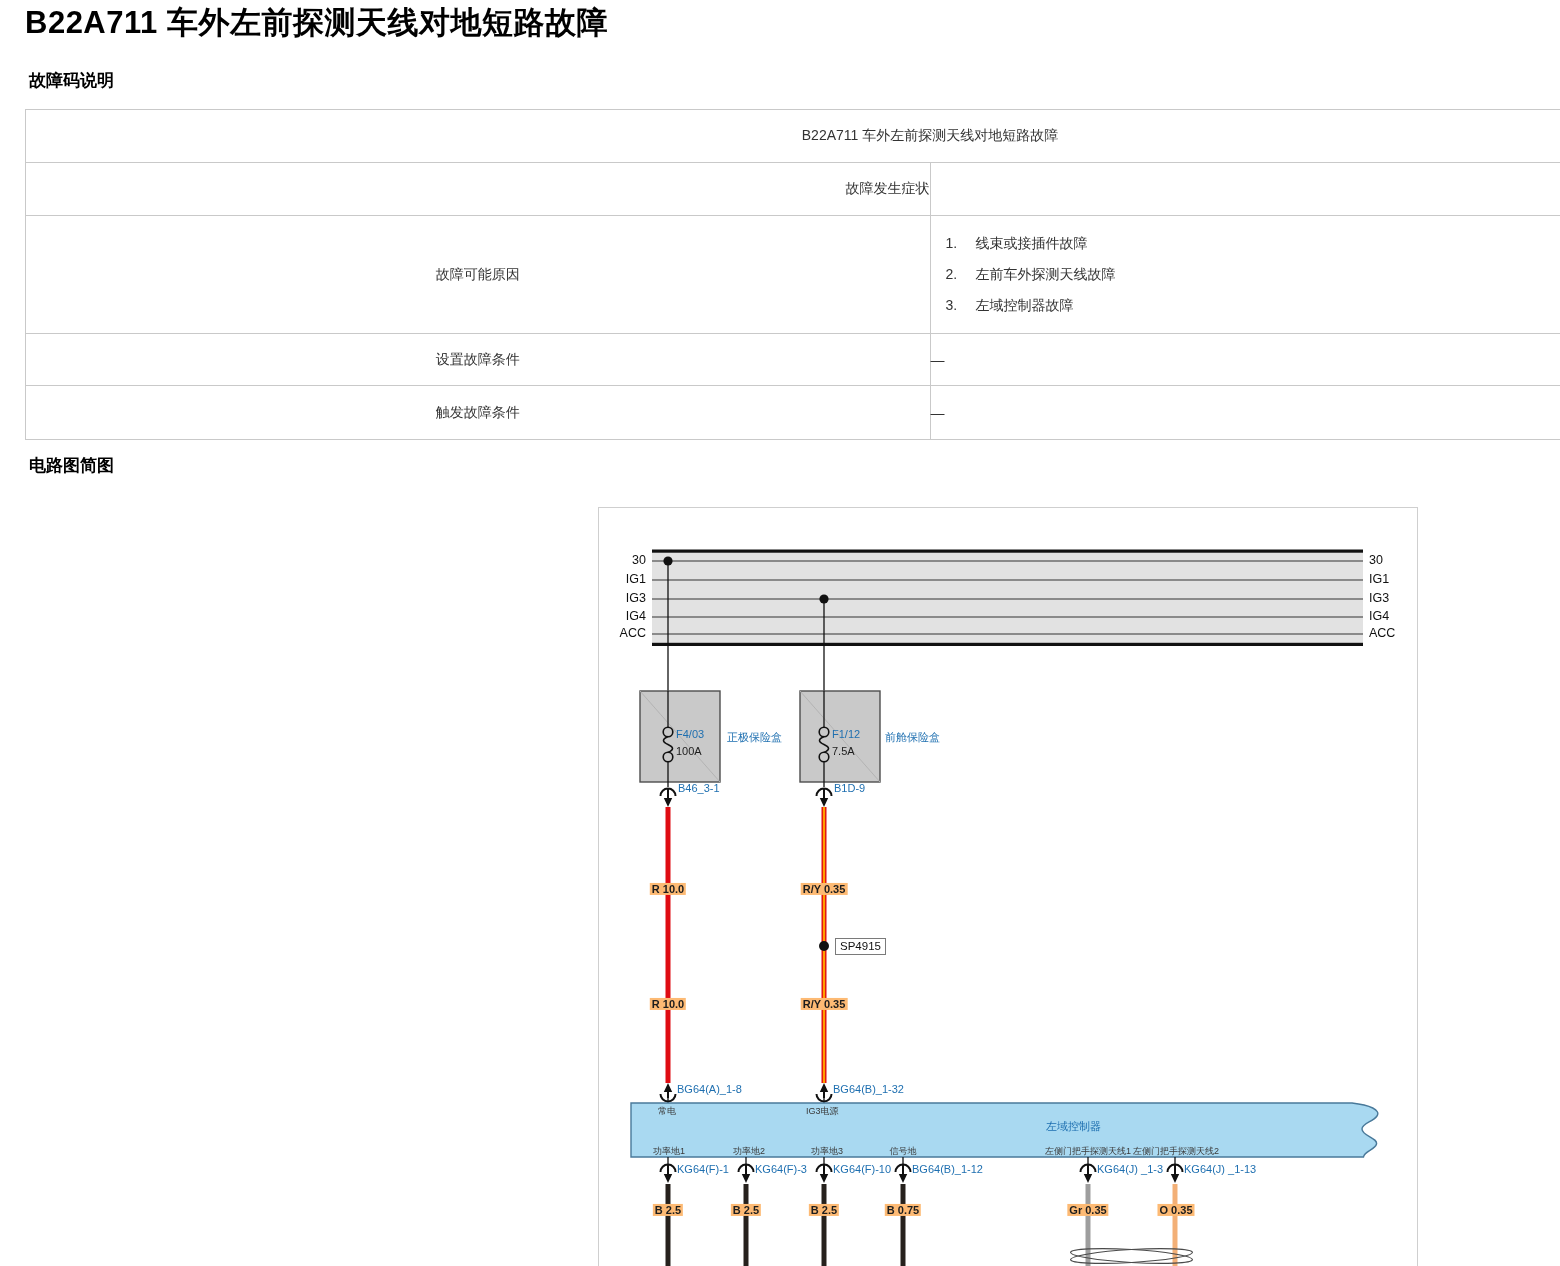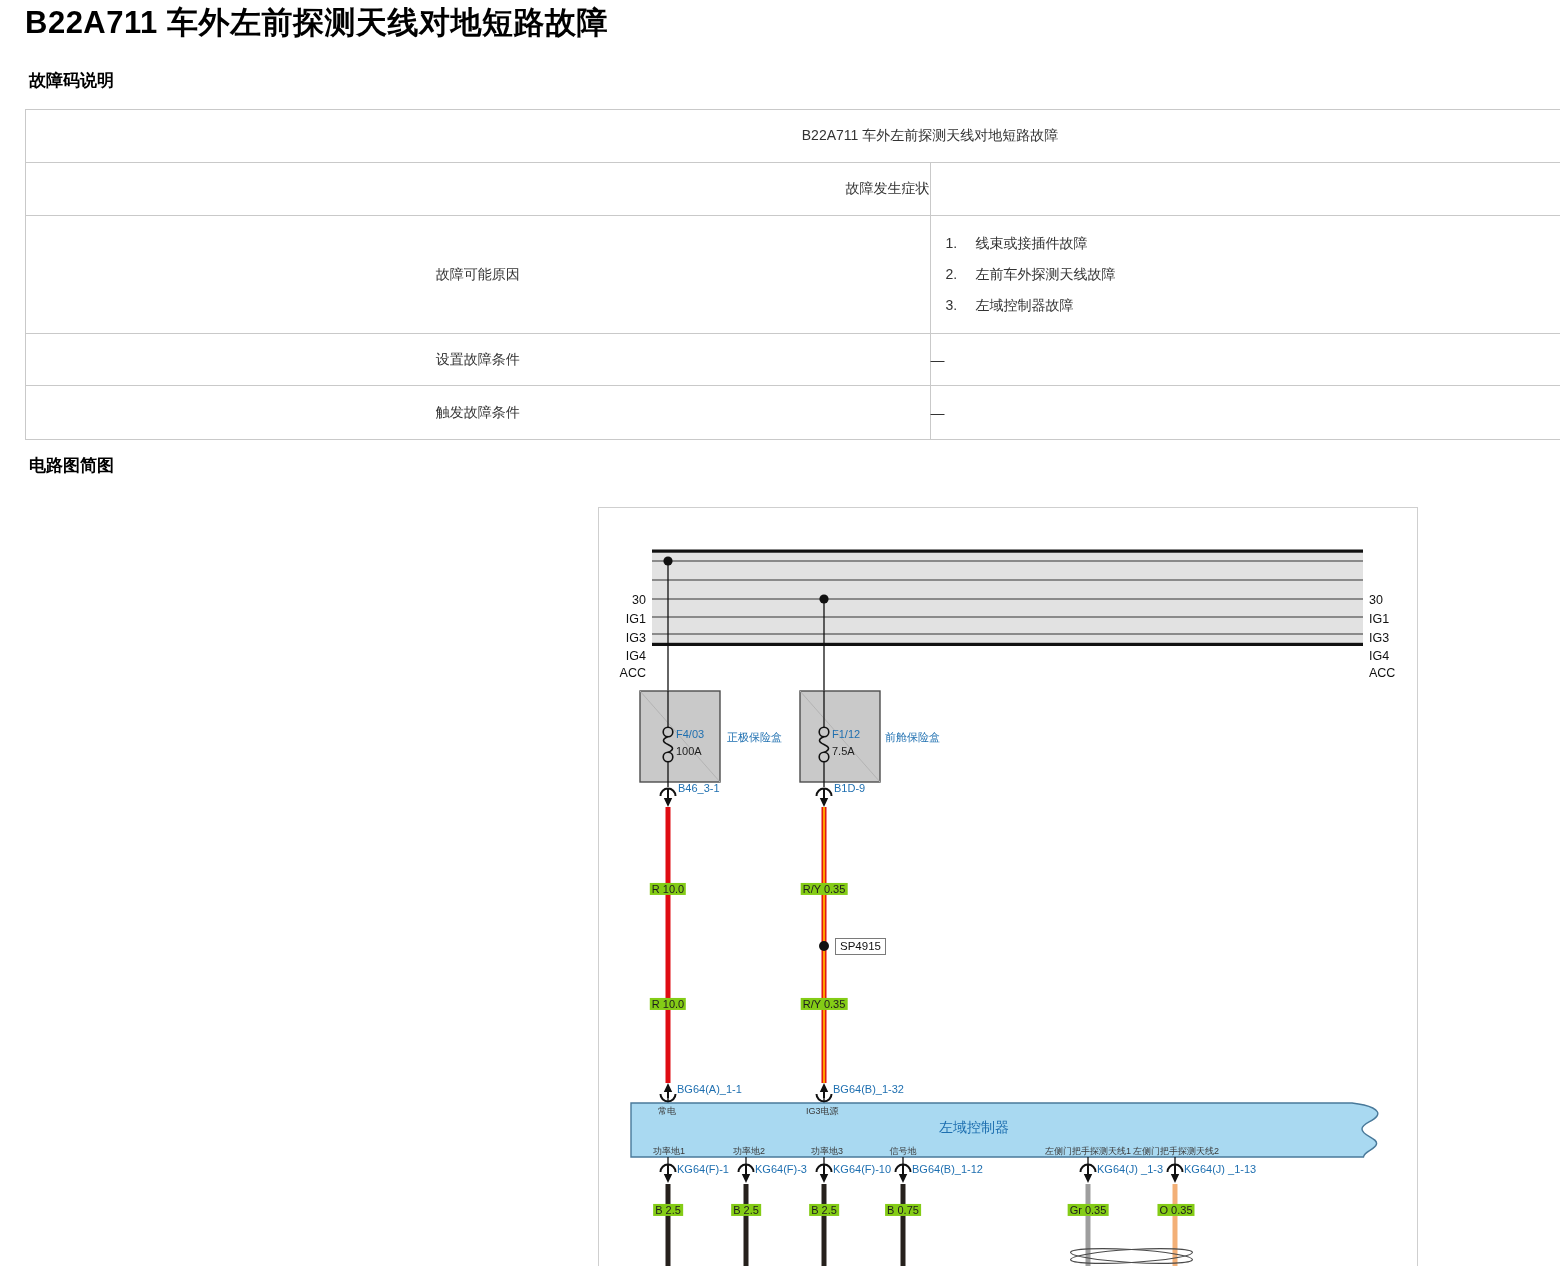--- a/index.html
+++ b/index.html
@@ -39,35 +39,35 @@
   .cause-row{display:flex;margin:0 0 13px 15px;}
   .cause-row:last-child{margin-bottom:0;}
   .cause-num{width:30px;flex:0 0 30px;}
   
   .diagram{
     position:absolute;left:598px;top:507px;width:818px;height:772px;
     border:1px solid #cfcfcf;background:#fff;
   }
   .diagram svg{position:absolute;left:0;top:0;}
   .dlab{position:absolute;font-size:11px;color:#1d1d1d;white-space:nowrap;line-height:1.1;}
-  .rail-lab{font-size:12.5px;color:#111;transform:translateY(-50%);margin-top:40px;}
+  .rail-lab{font-size:12.5px;color:#111;transform:translateY(-50%);}
   .rail-left{left:0;width:47px;text-align:right;}
   .rail-right{left:770px;}
   .blue{color:#1e6fb0;}
-  .wirelab{background:#84cc16;padding:0 2px;transform:translate(-50%,-50%);}
+  .wirelab{background:#fdba74;padding:0 2px;transform:translate(-50%,-50%);font-weight:bold;}
   .pinlab{font-size:9px;color:#3a3a3a;}
   .pin-c{transform:translateX(-50%);}
   .splice-box{
     position:absolute;left:236px;top:430px;
     border:1px solid #7a7a7a;background:#fff;
     font-size:11.5px;color:#111;padding:0 4px;line-height:15px;
   }
   .ctrl-name{
     position:absolute;left:340px;top:612px;width:162px;
-    text-align:left;font-size:14px;
+    text-align:right;font-size:11px;
   }
 </style>
 </head>
 <body>
 
 <h1 class="page-title">B22A711 车外左前探测天线对地短路故障</h1>
 <h2 class="section-title" style="top:65px">故障码说明</h2>
 
 <table class="fault-table">
   <tbody>
@@ -264,21 +264,21 @@
   <div class="dlab blue" style="left:286px;top:223px">前舱保险盒</div>
   <div class="dlab blue" style="left:235px;top:274px">B1D-9</div>
 
   <div class="dlab wirelab" style="left:69px;top:381px">R 10.0</div>
   <div class="dlab wirelab" style="left:69px;top:496px">R 10.0</div>
   <div class="dlab wirelab" style="left:225px;top:381px">R/Y 0.35</div>
   <div class="dlab wirelab" style="left:225px;top:496px">R/Y 0.35</div>
 
   <div class="splice-box">SP4915</div>
 
-  <div class="dlab blue" style="left:78px;top:575px">BG64(A)_1-1</div>
+  <div class="dlab blue" style="left:78px;top:575px">BG64(A)_1-8</div>
   <div class="dlab blue" style="left:234px;top:575px">BG64(B)_1-32</div>
 
   <div class="dlab blue ctrl-name">左域控制器</div>
   <div class="dlab pinlab" style="left:59px;top:599px">常电</div>
   <div class="dlab pinlab" style="left:207px;top:599px">IG3电源</div>
   <div class="dlab pinlab pin-c" style="left:70px;top:639px">功率地1</div>
   <div class="dlab pinlab pin-c" style="left:150px;top:639px">功率地2</div>
   <div class="dlab pinlab pin-c" style="left:228px;top:639px">功率地3</div>
   <div class="dlab pinlab pin-c" style="left:304px;top:639px">信号地</div>
   <div class="dlab pinlab pin-c" style="left:489px;top:639px">左侧门把手探测天线1</div>

